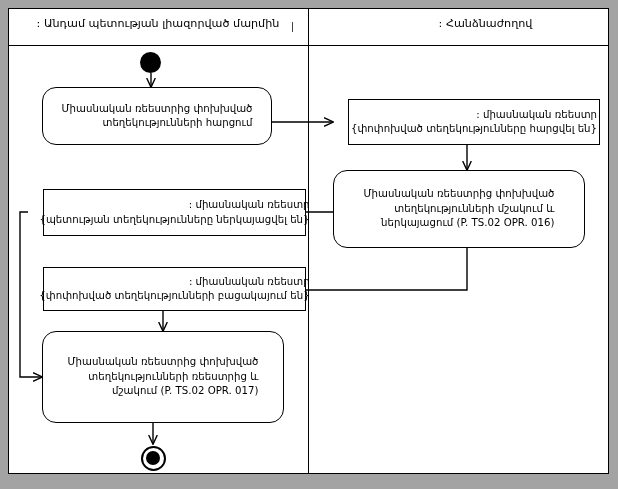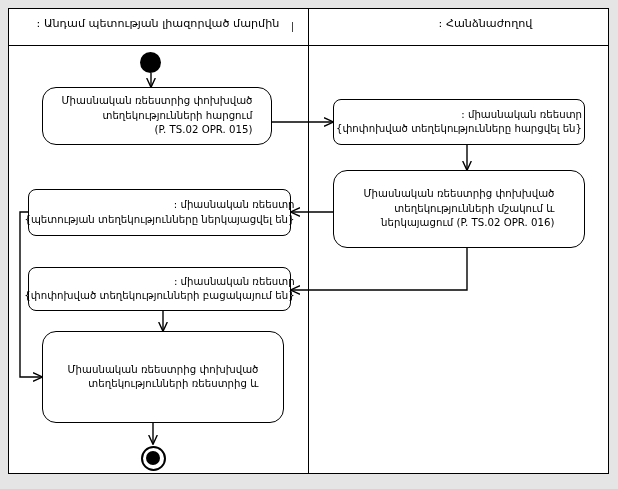--- a/index.html
+++ b/index.html
@@ -7,21 +7,21 @@
     padding: 0;
     background: #ffffff;
   }
   body {
     font-family: "DejaVu Sans", "Liberation Sans", sans-serif;
   }
   #canvas {
     position: relative;
     width: 618px;
     height: 489px;
-    background: #e5e5e5;
+    background: #a3a3a3;
     overflow: hidden;
   }
 
   
   .lane-frame {
     position: absolute;
     left: 8px;
     top: 8px;
     width: 601px;
     height: 466px;
@@ -80,21 +80,22 @@
     font-size: 10.2px;
     line-height: 14.5px;
     padding: 4px 8px;
   }
   .action {
     border: 1.5px solid #000;
     border-radius: 14px;
   }
   .objectnode {
     border: 1.5px solid #000;
-    border-radius: 8px;
+    border-radius: 0;
+    margin-left: 15px;
   }
   .node-text { display: block; }
   .node-text .ln { display: block; white-space: nowrap; }
 
   
   .initial-node {
     position: absolute;
     width: 21px;
     height: 21px;
     border-radius: 50%;
@@ -166,21 +167,20 @@
 
     <line x1="153" y1="423" x2="153" y2="444" marker-end="url(#ah)"></line>
   </svg>
 
   <div class="initial-node" style="left:140px; top:52px;"></div>
 
   <div class="node action" style="left:42px; top:87px; width:230px; height:58px;">
     <span class="node-text">
       <span class="ln">Միասնական ռեեստրից փոխխված</span>
       <span class="ln">տեղեկությունների հարցում</span>
-      <span class="ln">(P. TS.02 OPR. 015)</span>
     </span>
   </div>
 
   <div class="node objectnode" style="left:333px; top:99px; width:252px; height:46px;">
     <span class="node-text">
       <span class="ln">: միասնական ռեեստր</span>
       <span class="ln">{փոփոխված տեղեկությունները հարցվել են}</span>
     </span>
   </div>
 
@@ -203,18 +203,19 @@
     <span class="node-text">
       <span class="ln">: միասնական ռեեստր</span>
       <span class="ln">{փոփոխված տեղեկությունների բացակայում են}</span>
     </span>
   </div>
 
   <div class="node action" style="left:42px; top:331px; width:242px; height:92px;">
     <span class="node-text">
       <span class="ln">Միասնական ռեեստրից փոխխված</span>
       <span class="ln">տեղեկությունների ռեեստրից և</span>
+      <span class="ln">մշակում (P. TS.02 OPR. 017)</span>
     </span>
   </div>
 
   <div class="final-node" style="left:141px; top:446px;"></div>
 
 </div>
 
 </body></html>

